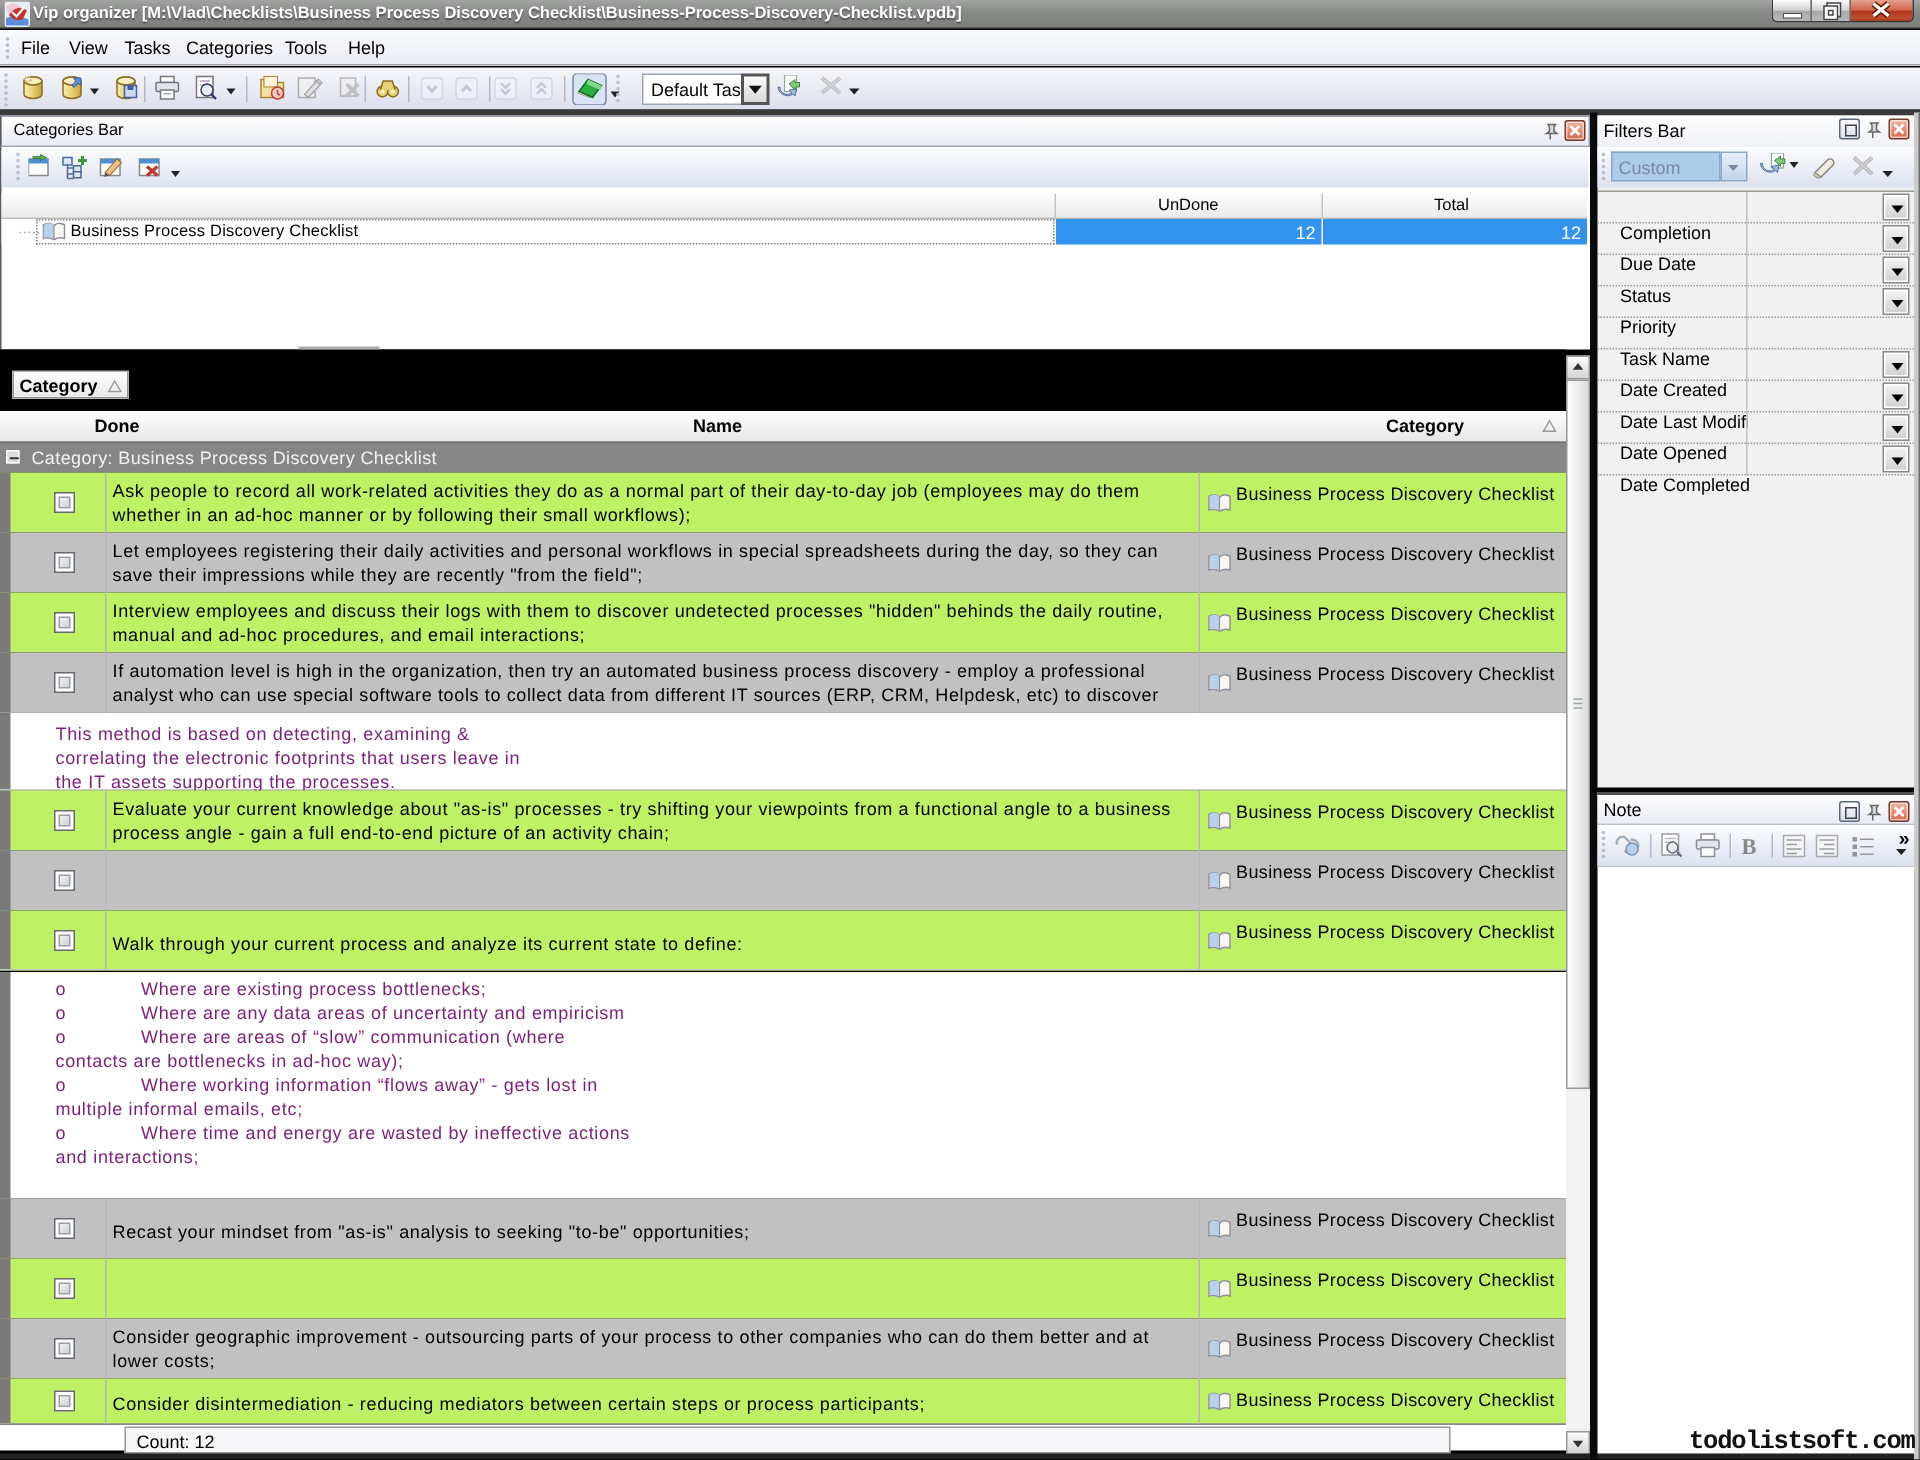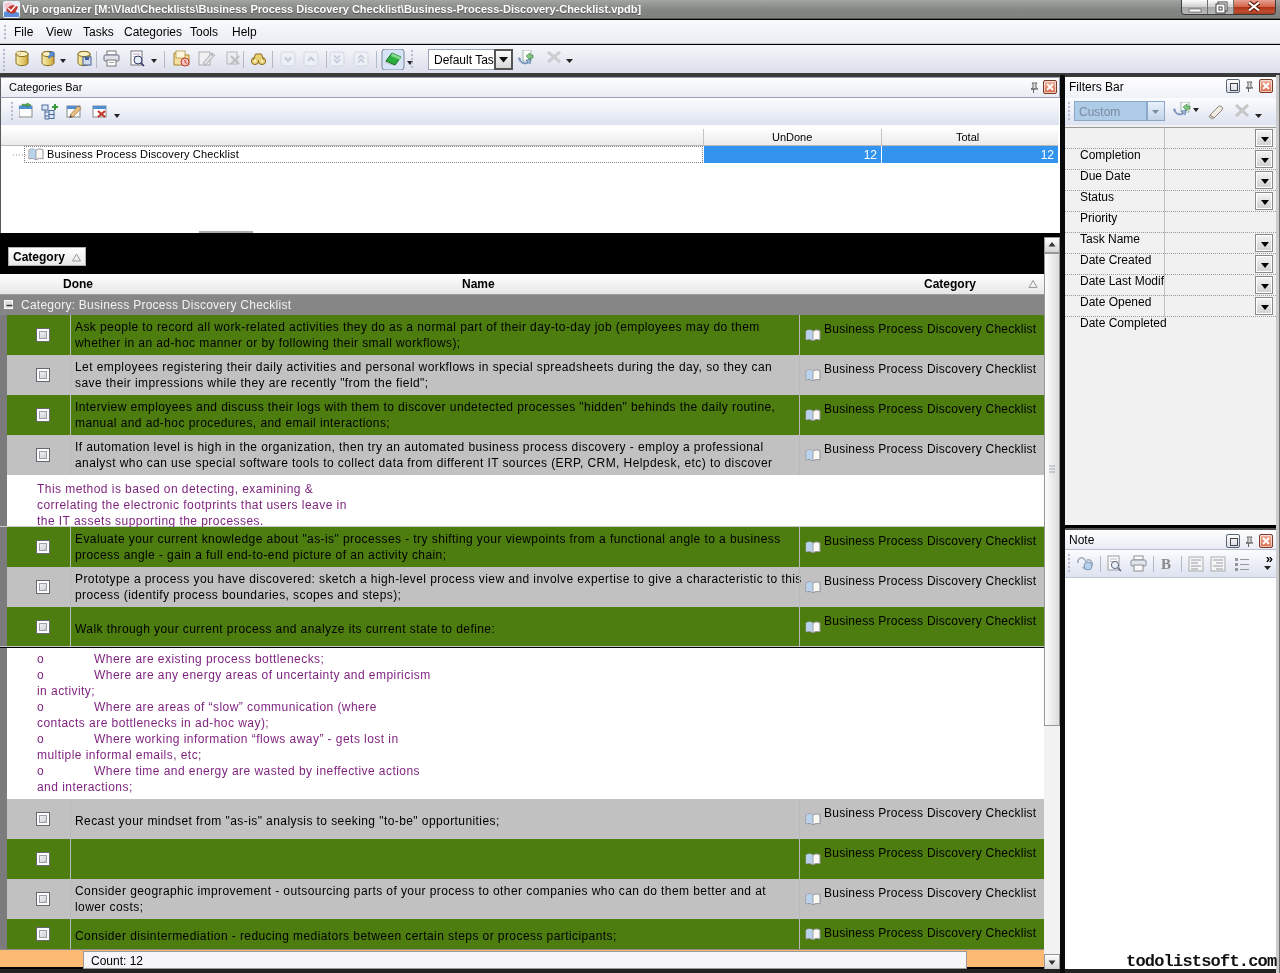--- a/index.html
+++ b/index.html
@@ -36,38 +36,38 @@
   #catrow { left:1px; top:146px; width:1057px; height:17px; background:#fff; }
 
   
   #groupband { left:0; top:233px; width:1044px; height:41px; background:#000; }
   #groupchip { left:8px; top:247px; width:78px; height:19px; background:linear-gradient(#ffffff,#e9e9e9); border:1px solid #b0b0b0; }
   #gridhead { left:0; top:274px; width:1044px; height:21px; background:linear-gradient(#ffffff,#e6e6e6); border-bottom:1px solid #9b9b9b; }
   #gridhead .lbl { position:absolute; top:3px; font-weight:bold; font-size:12px;padding-left:40px; }
   #grouprow { left:0; top:295px; width:1044px; height:20px; background:#868686; color:#f2f2f2; font-size:12px; }
   .trow { position:absolute; left:0; width:1044px; }
   .indent { position:absolute; left:0; top:0; bottom:0; width:7px; background:#7b7b7b; }
-  .rw { background:#4d7c0f; }
+  .rw { background:#bef264; }
   .rg { background:#c1c1c1; }
   .cbcell { position:absolute; left:7px; top:0; bottom:0; width:64px; border-right:1px solid #b9b9b9; }
   .cb { position:absolute; left:29px; width:14px; height:14px; border:1px solid #666a70; background:#fdfdfd; }
   .cb i { position:absolute; left:2px; top:2px; width:8px; height:8px; background:linear-gradient(135deg,#f2f2f2,#cdd0d4); border:1px solid #9aa0a8; display:block; }
   .name { position:absolute; left:75px; top:0; width:758px; font-size:12px; line-height:16px; letter-spacing:0.42px; }
   .cat { position:absolute; left:799px; top:0; bottom:0; width:245px; border-left:1px solid #b9b9b9; font-size:12px; }
   .cat .txt { position:absolute; left:24px; white-space:nowrap; letter-spacing:0.25px; }
   .note { background:#fff; color:#7c1f7c; font-size:12px; line-height:16px; letter-spacing:0.45px; }
   .bookicon { position:absolute; left:5px; width:16px; height:13px; }
 
   
   #vscroll { left:1044px; top:237px; width:16px; height:733px; background:#f2f2f3; }
   .sbtn { position:absolute; left:0; width:16px; height:16px; background:linear-gradient(#fdfdfd,#d4d4d6); border:1px solid #979797; }
   #vthumb { position:absolute; left:0; top:16px; width:16px; height:473px; background:linear-gradient(90deg,#fdfdfd,#dcdcde); border:1px solid #979797; }
 
   
-  #countrow { left:0; top:949px; width:1044px; height:18px; background:#fdba74; border-top:1px solid #8a8a8a; }
+  #countrow { left:0; top:949px; width:1044px; height:18px; background:#ffffff; border-top:1px solid #8a8a8a; }
   #countbox { position:absolute; left:83px; top:1px; width:884px; height:18px; background:#f6f6f8; border:1px solid #9a9a9a; }
   #countbox span { position:absolute; left:7px; top:2px; font-size:12px; }
 
   #bottomframe { left:0; top:969px; width:1280px; height:4px; background:#222; }
 
   
   #divider { left:1060px; top:75px; width:5px; height:898px; background:#0a0a0a; }
   #rightframe { left:1276px; top:75px; width:4px; height:898px; background:#cbcbcb; border-right:1px solid #6e6e6e; }
 
   #filtpanel { left:1065px; top:77px; width:211px; height:448px; background:#f1f1f1; }
@@ -467,21 +467,20 @@
         <span class="txt" style="top:7px">Business Process Discovery Checklist</span>
       </div>
     </div>
     <div class="abs trow rg" style="top:567px;height:40px;">
       <div class="indent"></div>
       <div class="cbcell">
         <span class="cb" style="top:13px">
           <i></i>
         </span>
       </div>
-      <div class="name" style="padding-top:4px">Prototype a process you have discovered: sketch a high-level process view and involve expertise to give a characteristic to this<br>process (identify process boundaries, scopes and steps);</div>
       <div class="cat">
         <svg class="bookicon" style="top:14px" width="16" height="13" viewBox="0 0 16 13">
           <path d="M8 2.4 C6.5 0.9 4.5 0.6 2.8 1.2 L1 1.9 V11 C3 10.2 5.5 10.2 8 11.8 C10.5 10.2 13 10.2 15 11 V1.9 L13.2 1.2 C11.5 0.6 9.5 0.9 8 2.4 Z" fill="#faf8f0" stroke="#90909e" stroke-width="1"></path>
           <path d="M8 2.4 C6.5 0.9 4.5 0.6 2.8 1.2 L1.6 1.7 V10.4 C3.5 9.8 6 10 8 11.4 Z" fill="#b8d2ec"></path>
           <line x1="8" y1="2.4" x2="8" y2="11.4" stroke="#90909e" stroke-width="0.8"></line>
         </svg>
         <span class="txt" style="top:7px">Business Process Discovery Checklist</span>
       </div>
     </div>
     <div class="abs trow rw" style="top:607px;height:40px;border-bottom:1px solid #c9c9c9;">
@@ -498,22 +497,21 @@
           <path d="M8 2.4 C6.5 0.9 4.5 0.6 2.8 1.2 L1.6 1.7 V10.4 C3.5 9.8 6 10 8 11.4 Z" fill="#b8d2ec"></path>
           <line x1="8" y1="2.4" x2="8" y2="11.4" stroke="#90909e" stroke-width="0.8"></line>
         </svg>
         <span class="txt" style="top:7px">Business Process Discovery Checklist</span>
       </div>
     </div>
     <div class="abs trow note" style="top:648px;height:151px;">
       <div class="indent"></div>
       <div style="position:absolute;left:37px;top:3px;width:740px;">
         <div>o<span style="position:absolute;left:57px;white-space:nowrap">Where are existing process bottlenecks;</span></div>
-        <div>o<span style="position:absolute;left:57px;white-space:nowrap">Where are any energy areas of uncertainty and empiricism</span></div>
-        <div>in activity;</div>
+        <div>o<span style="position:absolute;left:57px;white-space:nowrap">Where are any data areas of uncertainty and empiricism</span></div>
         <div>o<span style="position:absolute;left:57px;white-space:nowrap">Where are areas of “slow” communication (where</span></div>
         <div>contacts are bottlenecks in ad-hoc way);</div>
         <div>o<span style="position:absolute;left:57px;white-space:nowrap">Where working information “flows away” - gets lost in</span></div>
         <div>multiple informal emails, etc;</div>
         <div>o<span style="position:absolute;left:57px;white-space:nowrap">Where time and energy are wasted by ineffective actions</span></div>
         <div>and interactions;</div>
       </div>
     </div>
     <div class="abs trow rg" style="top:799px;height:40px;">
       <div class="indent"></div>

